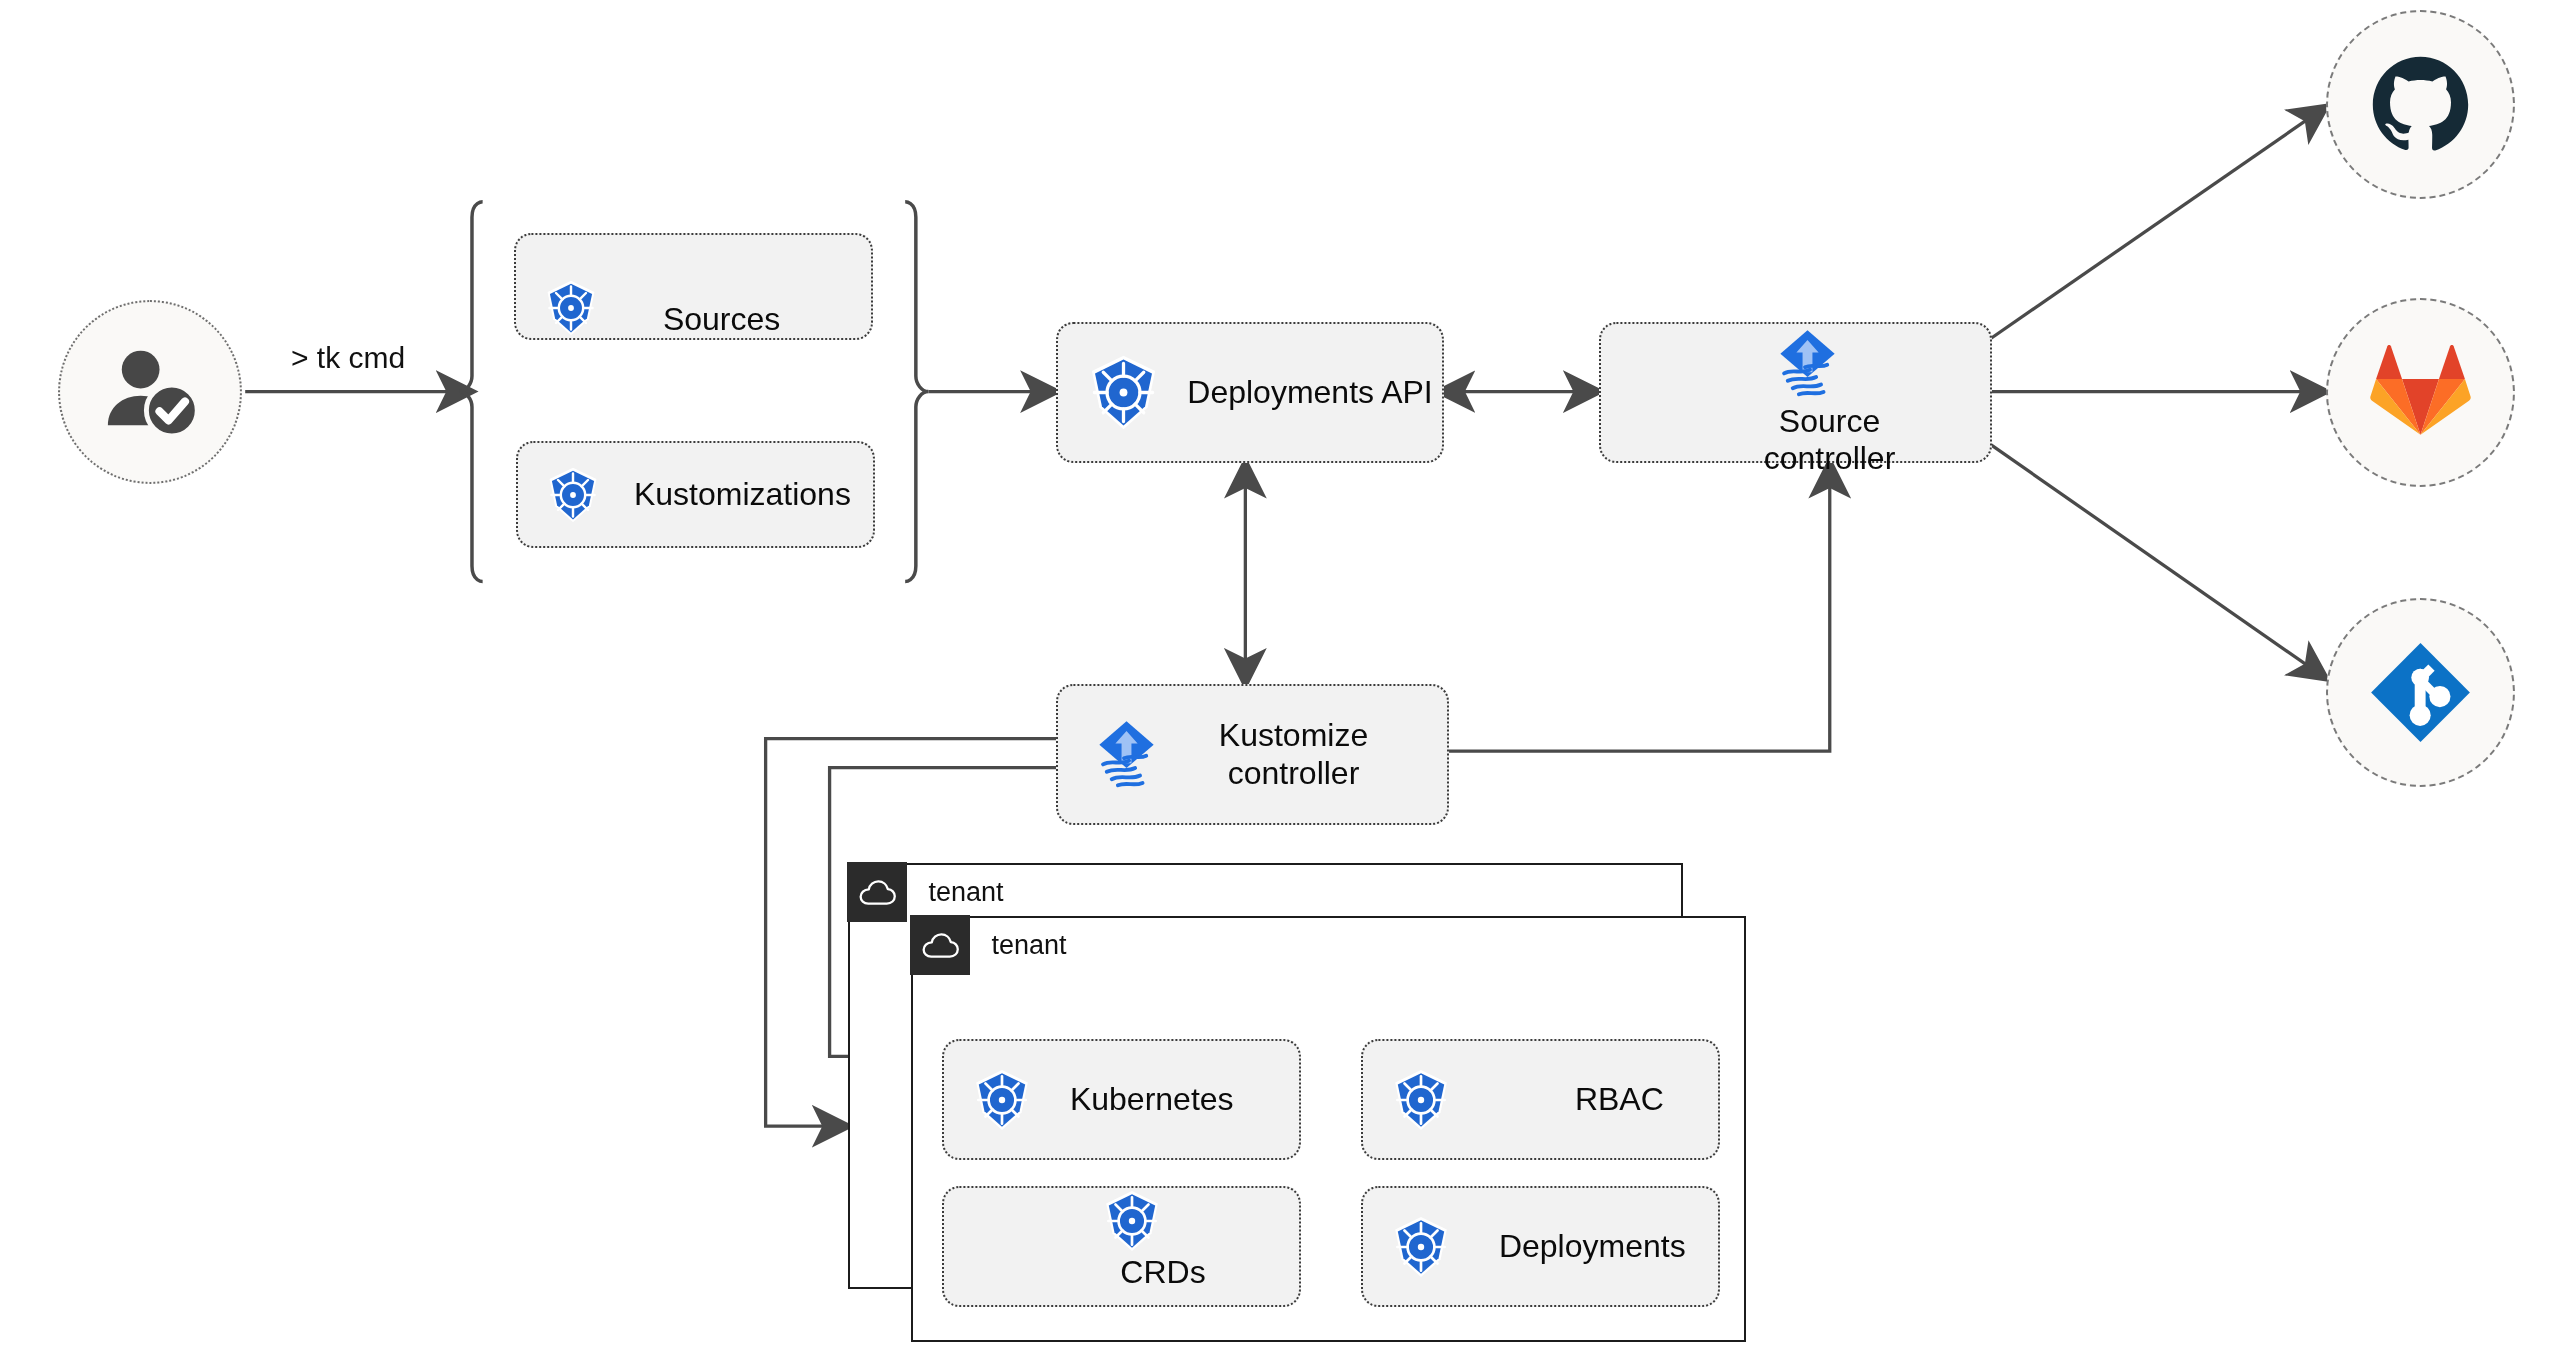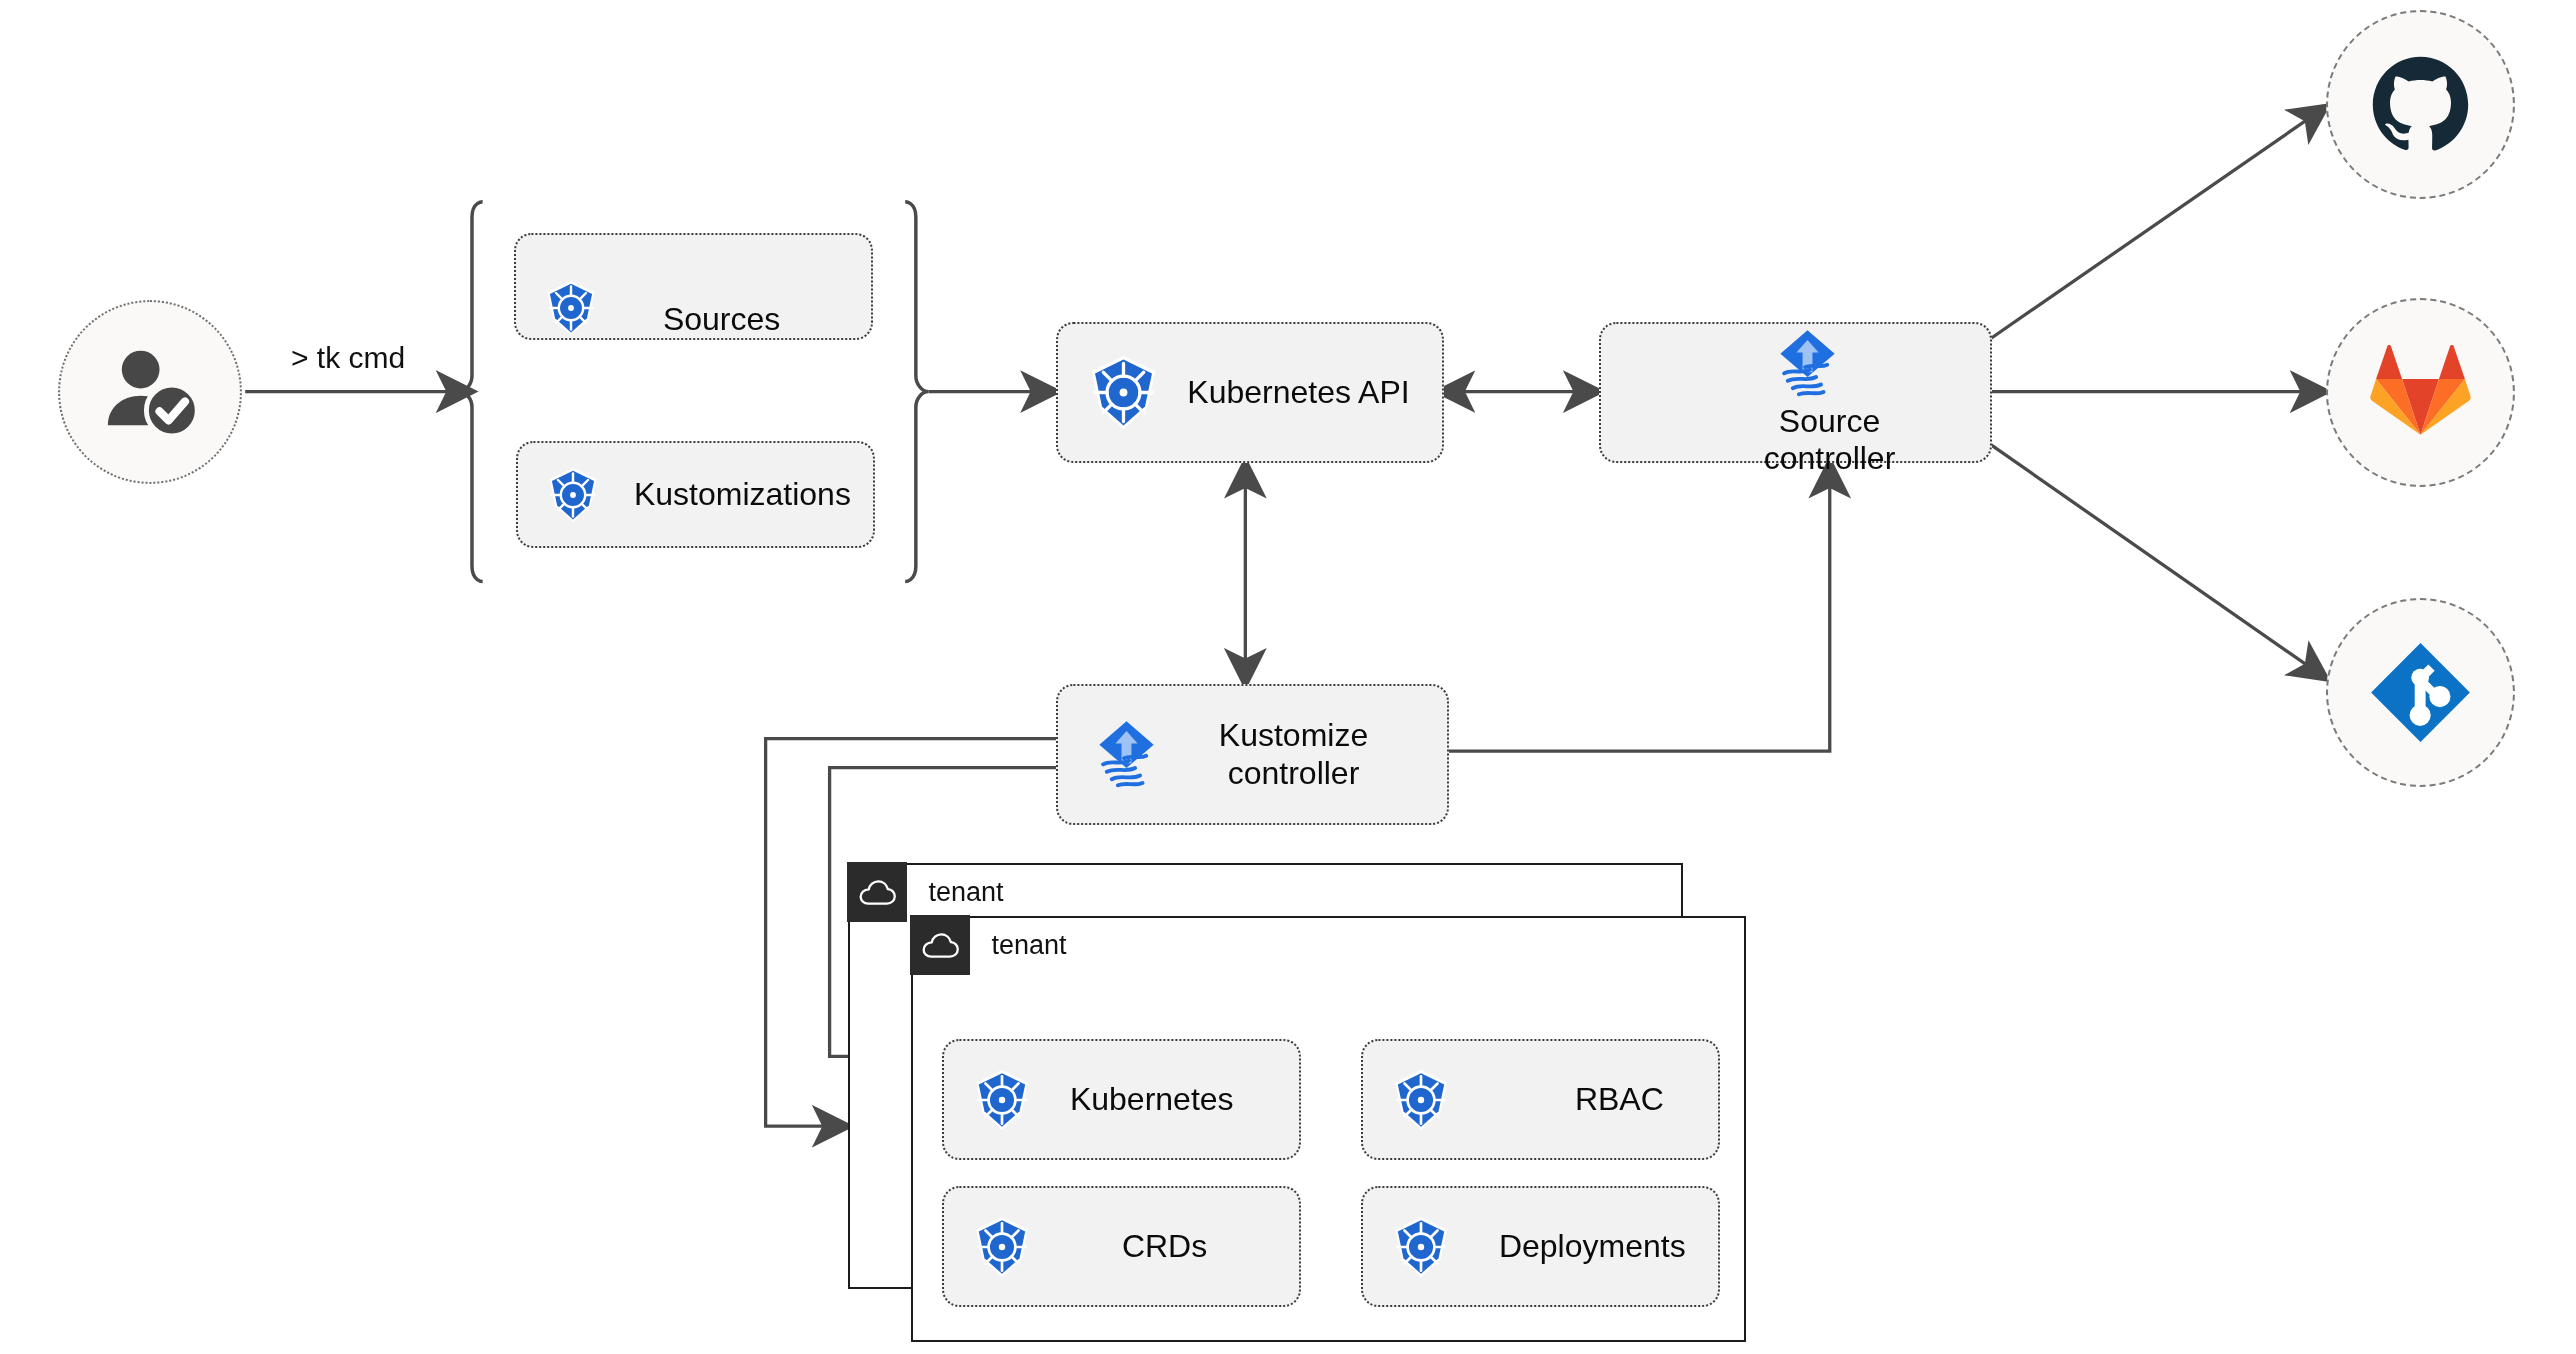--- a/index.html
+++ b/index.html
@@ -130,21 +130,21 @@
       <svg class="icon" width="81" height="81" viewBox="0 0 64 64">
         <path d="M32 3 57 15 51 44 32 61 13 44 7 15Z" fill="#fff"></path>
         <path d="M32 6 54.5 17 49 43 32 58 15 43 9.5 17Z" fill="#2066cf"></path>
         <g stroke="#fff" stroke-width="2.6" fill="none" stroke-linecap="round">
           <circle cx="32" cy="32" r="13"></circle>
           <circle cx="32" cy="32" r="3.1" fill="#fff" stroke="none"></circle>
           <path d="M32 19V9M32 45v10M45 32h10M19 32H9M41.2 22.8 48 16M22.8 41.2 16 48M41.2 41.2 48 48M22.8 22.8 16 16"></path>
         </g>
       </svg>
     </span>
-    <span class="lbl" style="margin-left:19.4px;">Kubernetes API</span>
+    <span class="lbl" style="margin-left:19.4px;">Deployments API</span>
   </div>
 
   <div class="node dotted-box" style="left:1599px;top:322px;width:393px;height:141px;flex-direction:column;">
     <span class="flux-ico">
       <svg class="icon" width="79" height="79" viewBox="0 0 64 64">
         <path d="M32 5 54 24 32 43 10 24Z" fill="#1f6fe0"></path>
         <path d="M32 13 41 23 36 23 36 39 28 39 28 23 23 23Z" fill="#9fc2f5"></path>
         <g stroke="#1f6fe0" stroke-width="3.1" fill="none" stroke-linecap="round">
           <path d="M13 40 C20 36 27 41 34 37"></path>
           <path d="M16 46 C24 42 31 47 39 43"></path>
@@ -265,21 +265,21 @@
           <g stroke="#fff" stroke-width="2.6" fill="none" stroke-linecap="round">
             <circle cx="32" cy="32" r="13"></circle>
             <circle cx="32" cy="32" r="3.1" fill="#fff" stroke="none"></circle>
             <path d="M32 19V9M32 45v10M45 32h10M19 32H9M41.2 22.8 48 16M22.8 41.2 16 48M41.2 41.2 48 48M22.8 22.8 16 16"></path>
           </g>
         </svg>
       </span>
       <span class="lbl" style="margin-left:81px;">RBAC</span>
     </div>
 
-    <div class="node dotted-box" style="left:29px;top:268px;width:359px;height:121px;">
+    <div class="node dotted-box" style="left:29px;top:268px;width:359px;height:121px;flex-direction:column;">
       <span class="k8s-ico">
         <svg class="icon" width="66" height="66" viewBox="0 0 64 64">
           <path d="M32 3 57 15 51 44 32 61 13 44 7 15Z" fill="#fff"></path>
           <path d="M32 6 54.5 17 49 43 32 58 15 43 9.5 17Z" fill="#2066cf"></path>
           <g stroke="#fff" stroke-width="2.6" fill="none" stroke-linecap="round">
             <circle cx="32" cy="32" r="13"></circle>
             <circle cx="32" cy="32" r="3.1" fill="#fff" stroke="none"></circle>
             <path d="M32 19V9M32 45v10M45 32h10M19 32H9M41.2 22.8 48 16M22.8 41.2 16 48M41.2 41.2 48 48M22.8 22.8 16 16"></path>
           </g>
         </svg>

